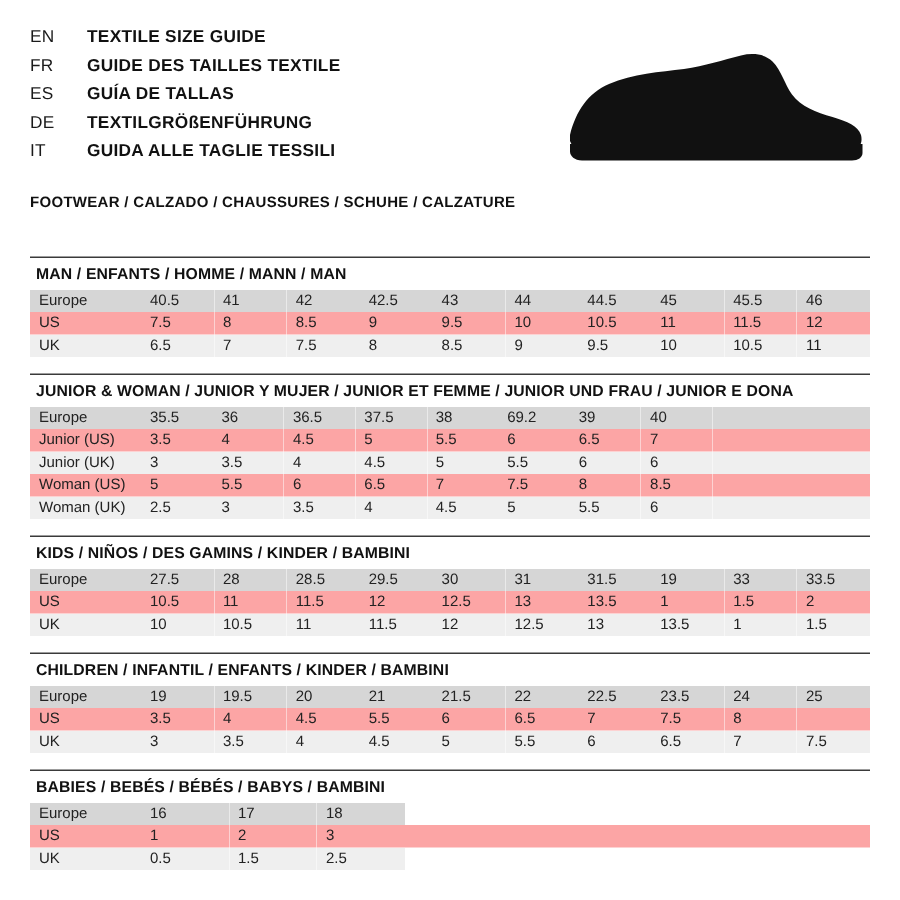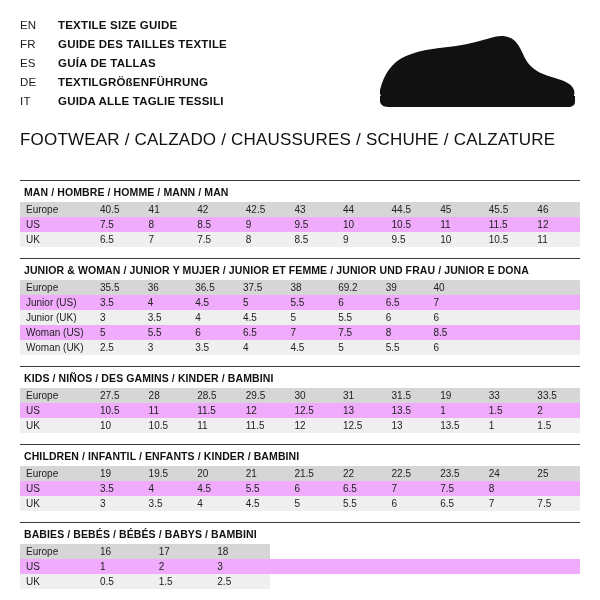--- a/index.html
+++ b/index.html
@@ -50,22 +50,22 @@
   .shoe-wrap {
     position: absolute;
     right: 2px;
     top: 18px;
     width: 200px;
     height: 78px;
   }
 
   .footwear-line {
     margin-top: 10px;
-    font-size: 17px;
-    font-weight: normal;
+    font-size: 10px;
+    font-weight: bold;
     letter-spacing: 0.2px;
     color: #111111;
   }
 
   
   .sections {
     margin-top: 30px;
   }
   .section {
     margin-bottom: 11px;
@@ -90,21 +90,21 @@
     line-height: 15px;
     padding: 0 0 0 6px;
     color: #222222;
     white-space: nowrap;
     overflow: hidden;
   }
   table.size tr.shaded td {
     background: #d6d6d6;
   }
   table.size tr.plain td {
-    background: #f0abfc;
+    background: #fca5a5;
   }
   table.size tr.alt td {
     background: #efefef;
   }
   td.rowhead {
     width: 74px;
     padding-left: 4px;
   }
   .babies-table td { }
 </style>
@@ -145,21 +145,21 @@
         <path fill="#111111" d="M2 62 L197 62 L197 68 C197 71 194 73 190 73 L10 73 C5 73 2 70 2 67 Z"></path>
       </svg>
     </div>
   </div>
 
   <div class="footwear-line">FOOTWEAR / CALZADO / CHAUSSURES / SCHUHE / CALZATURE</div>
 
   <div class="sections">
 
     <div class="section">
-      <div class="section-title">MAN / HOMBRE / HOMME / MANN / MAN</div>
+      <div class="section-title">MAN / ENFANTS / HOMME / MANN / MAN</div>
       <table class="size">
         <colgroup>
           <col style="width:74px">
             <col>
             <col>
             <col>
             <col>
             <col>
             <col>
             <col>

